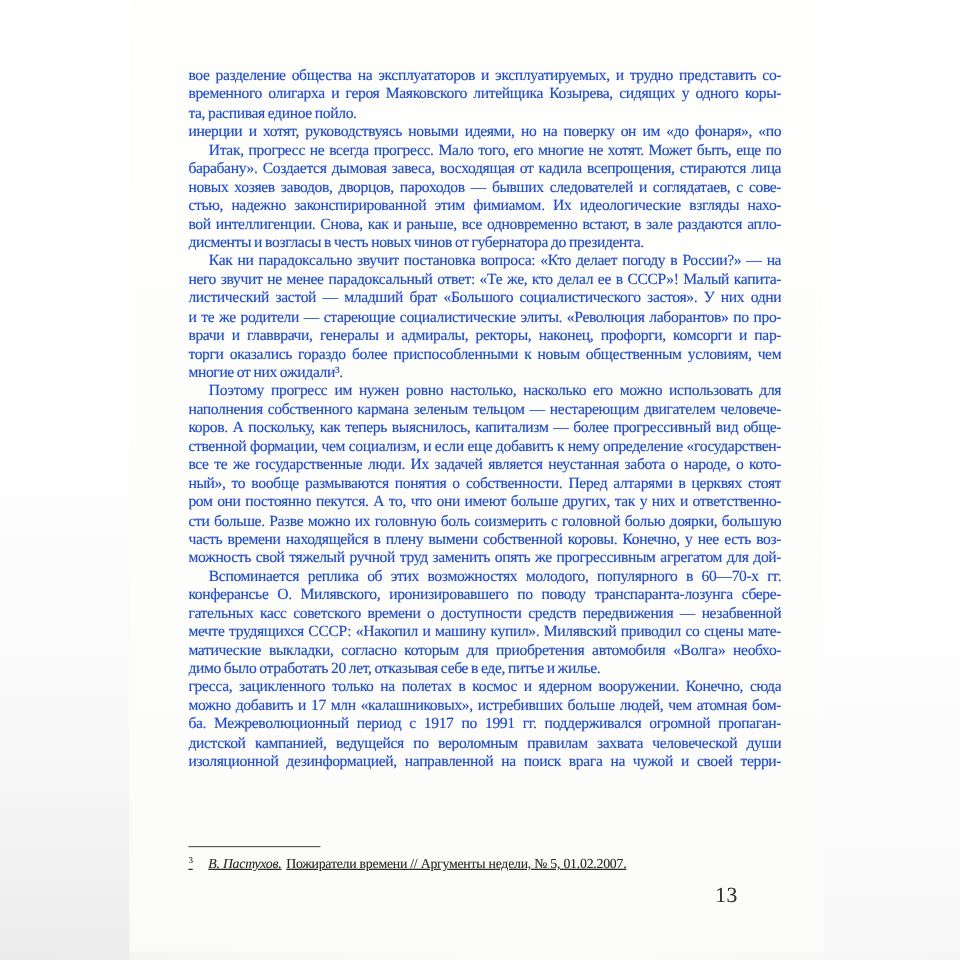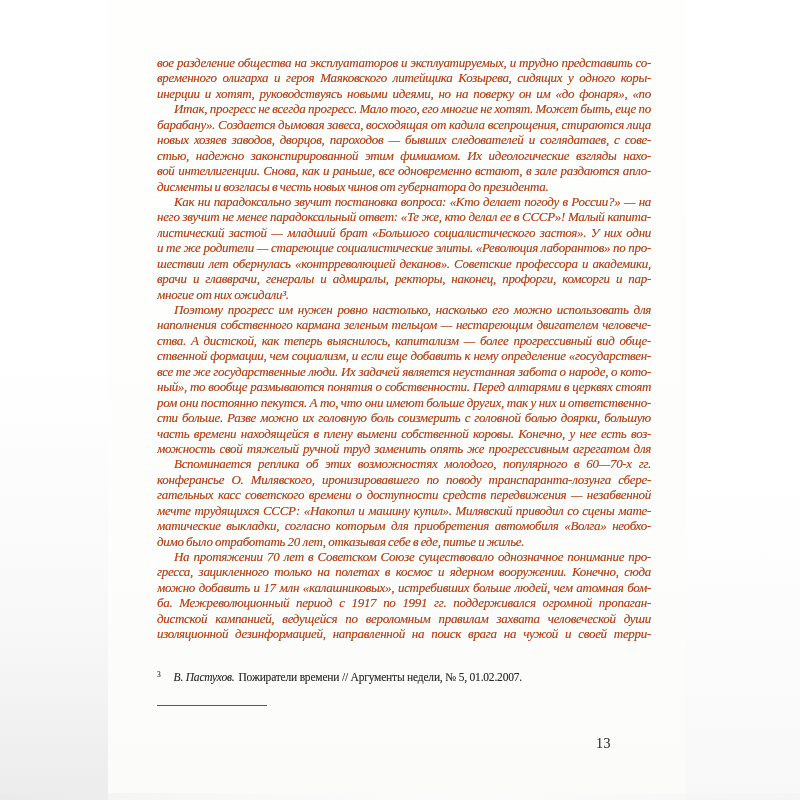--- a/index.html
+++ b/index.html
@@ -45,113 +45,113 @@
   }
   .text-block {
     position: absolute;
     left: 157px;
     top: 55px;
     width: 494px;
     font-size: 13px;
     line-height: 15.45px;
     letter-spacing: -0.3px;
     word-spacing: -0.5px;
-    color: #c2410c;
+    color: #1d4ed8;
     text-shadow: 0 0 0.6px rgba(60,60,60,0.45);
-    font-style: italic;
   }
   .line {
     text-align: justify;
     text-align-last: justify;
     height: 15.45px;
     overflow: hidden;
   }
   .line.last  { text-align-last: left; }
   .line.indent { text-indent: 17px; }
   .footnote-rule {
     position: absolute;
     left: 157px;
     top: 705px;
     width: 110px;
     height: 0;
     border-top: 1px solid #5a5a5a;
   }
   .footnote {
     position: absolute;
     left: 157px;
-    top: 668px;
+    top: 710px;
     width: 494px;
     font-size: 11.5px;
     line-height: 14px;
     letter-spacing: -0.2px;
     color: #2b2b2b;
     text-shadow: 0 0 0.5px rgba(60,60,60,0.4);
+    text-decoration: underline;
   }
   .fn-marker {
     font-size: 7.5px;
     vertical-align: 4px;
     margin-right: 13px;
   }
   .fn-author {
     font-style: italic;
     margin-right: 4px;
   }
   .page-number {
     position: absolute;
     left: 596px;
     top: 736px;
-    font-size: 14px;
+    font-size: 18px;
     color: #333333;
     letter-spacing: 0.5px;
     text-shadow: 0 0 0.5px rgba(60,60,60,0.4);
   }
 </style>
 </head>
 <body>
 
 <div class="scan">
   <div class="shade-left"></div>
   <div class="shade-right"></div>
   <div class="page-area"></div>
   <div class="shade-bottom"></div>
 
   <div class="text-block">
       <div class="line">вое разделение общества на эксплуататоров и эксплуатируемых, и трудно представить со-</div>
       <div class="line">временного олигарха и героя Маяковского литейщика Козырева, сидящих у одного коры-</div>
+      <div class="line last">та, распивая единое пойло.</div>
       <div class="line">инерции и хотят, руководствуясь новыми идеями, но на поверку он им «до фонаря», «по</div>
       <div class="line indent">Итак, прогресс не всегда прогресс. Мало того, его многие не хотят. Может быть, еще по</div>
       <div class="line">барабану». Создается дымовая завеса, восходящая от кадила всепрощения, стираются лица</div>
       <div class="line">новых хозяев заводов, дворцов, пароходов — бывших следователей и соглядатаев, с сове-</div>
       <div class="line">стью, надежно законспирированной этим фимиамом. Их идеологические взгляды нахо-</div>
       <div class="line">вой интеллигенции. Снова, как и раньше, все одновременно встают, в зале раздаются апло-</div>
       <div class="line last">дисменты и возгласы в честь новых чинов от губернатора до президента.</div>
       <div class="line indent">Как ни парадоксально звучит постановка вопроса: «Кто делает погоду в России?» — на</div>
       <div class="line">него звучит не менее парадоксальный ответ: «Те же, кто делал ее в СССР»! Малый капита-</div>
       <div class="line">листический застой — младший брат «Большого социалистического застоя». У них одни</div>
       <div class="line">и те же родители — стареющие социалистические элиты. «Революция лаборантов» по про-</div>
-      <div class="line">шествии лет обернулась «контрреволюцией деканов». Советские профессора и академики,</div>
       <div class="line">врачи и главврачи, генералы и адмиралы, ректоры, наконец, профорги, комсорги и пар-</div>
+      <div class="line">торги оказались гораздо более приспособленными к новым общественным условиям, чем</div>
       <div class="line last">многие от них ожидали³.</div>
       <div class="line indent">Поэтому прогресс им нужен ровно настолько, насколько его можно использовать для</div>
       <div class="line">наполнения собственного кармана зеленым тельцом — нестареющим двигателем человече-</div>
-      <div class="line">ства. А дистской, как теперь выяснилось, капитализм — более прогрессивный вид обще-</div>
+      <div class="line">коров. А поскольку, как теперь выяснилось, капитализм — более прогрессивный вид обще-</div>
       <div class="line">ственной формации, чем социализм, и если еще добавить к нему определение «государствен-</div>
       <div class="line">все те же государственные люди. Их задачей является неустанная забота о народе, о кото-</div>
       <div class="line">ный», то вообще размываются понятия о собственности. Перед алтарями в церквях стоят</div>
       <div class="line">ром они постоянно пекутся. А то, что они имеют больше других, так у них и ответственно-</div>
       <div class="line">сти больше. Разве можно их головную боль соизмерить с головной болью доярки, большую</div>
       <div class="line">часть времени находящейся в плену вымени собственной коровы. Конечно, у нее есть воз-</div>
       <div class="line">можность свой тяжелый ручной труд заменить опять же прогрессивным агрегатом для дой-</div>
       <div class="line indent">Вспоминается реплика об этих возможностях молодого, популярного в 60—70-х гг.</div>
       <div class="line">конферансье О. Милявского, иронизировавшего по поводу транспаранта-лозунга сбере-</div>
       <div class="line">гательных касс советского времени о доступности средств передвижения — незабвенной</div>
       <div class="line">мечте трудящихся СССР: «Накопил и машину купил». Милявский приводил со сцены мате-</div>
       <div class="line">матические выкладки, согласно которым для приобретения автомобиля «Волга» необхо-</div>
       <div class="line last">димо было отработать 20 лет, отказывая себе в еде, питье и жилье.</div>
-      <div class="line indent">На протяжении 70 лет в Советском Союзе существовало однозначное понимание про-</div>
       <div class="line">гресса, зацикленного только на полетах в космос и ядерном вооружении. Конечно, сюда</div>
       <div class="line">можно добавить и 17 млн «калашниковых», истребивших больше людей, чем атомная бом-</div>
       <div class="line">ба. Межреволюционный период с 1917 по 1991 гг. поддерживался огромной пропаган-</div>
       <div class="line">дистской кампанией, ведущейся по вероломным правилам захвата человеческой души</div>
       <div class="line">изоляционной дезинформацией, направленной на поиск врага на чужой и своей терри-</div>
     </div>
 
   <div class="footnote-rule"></div>
 
   <div class="footnote">

